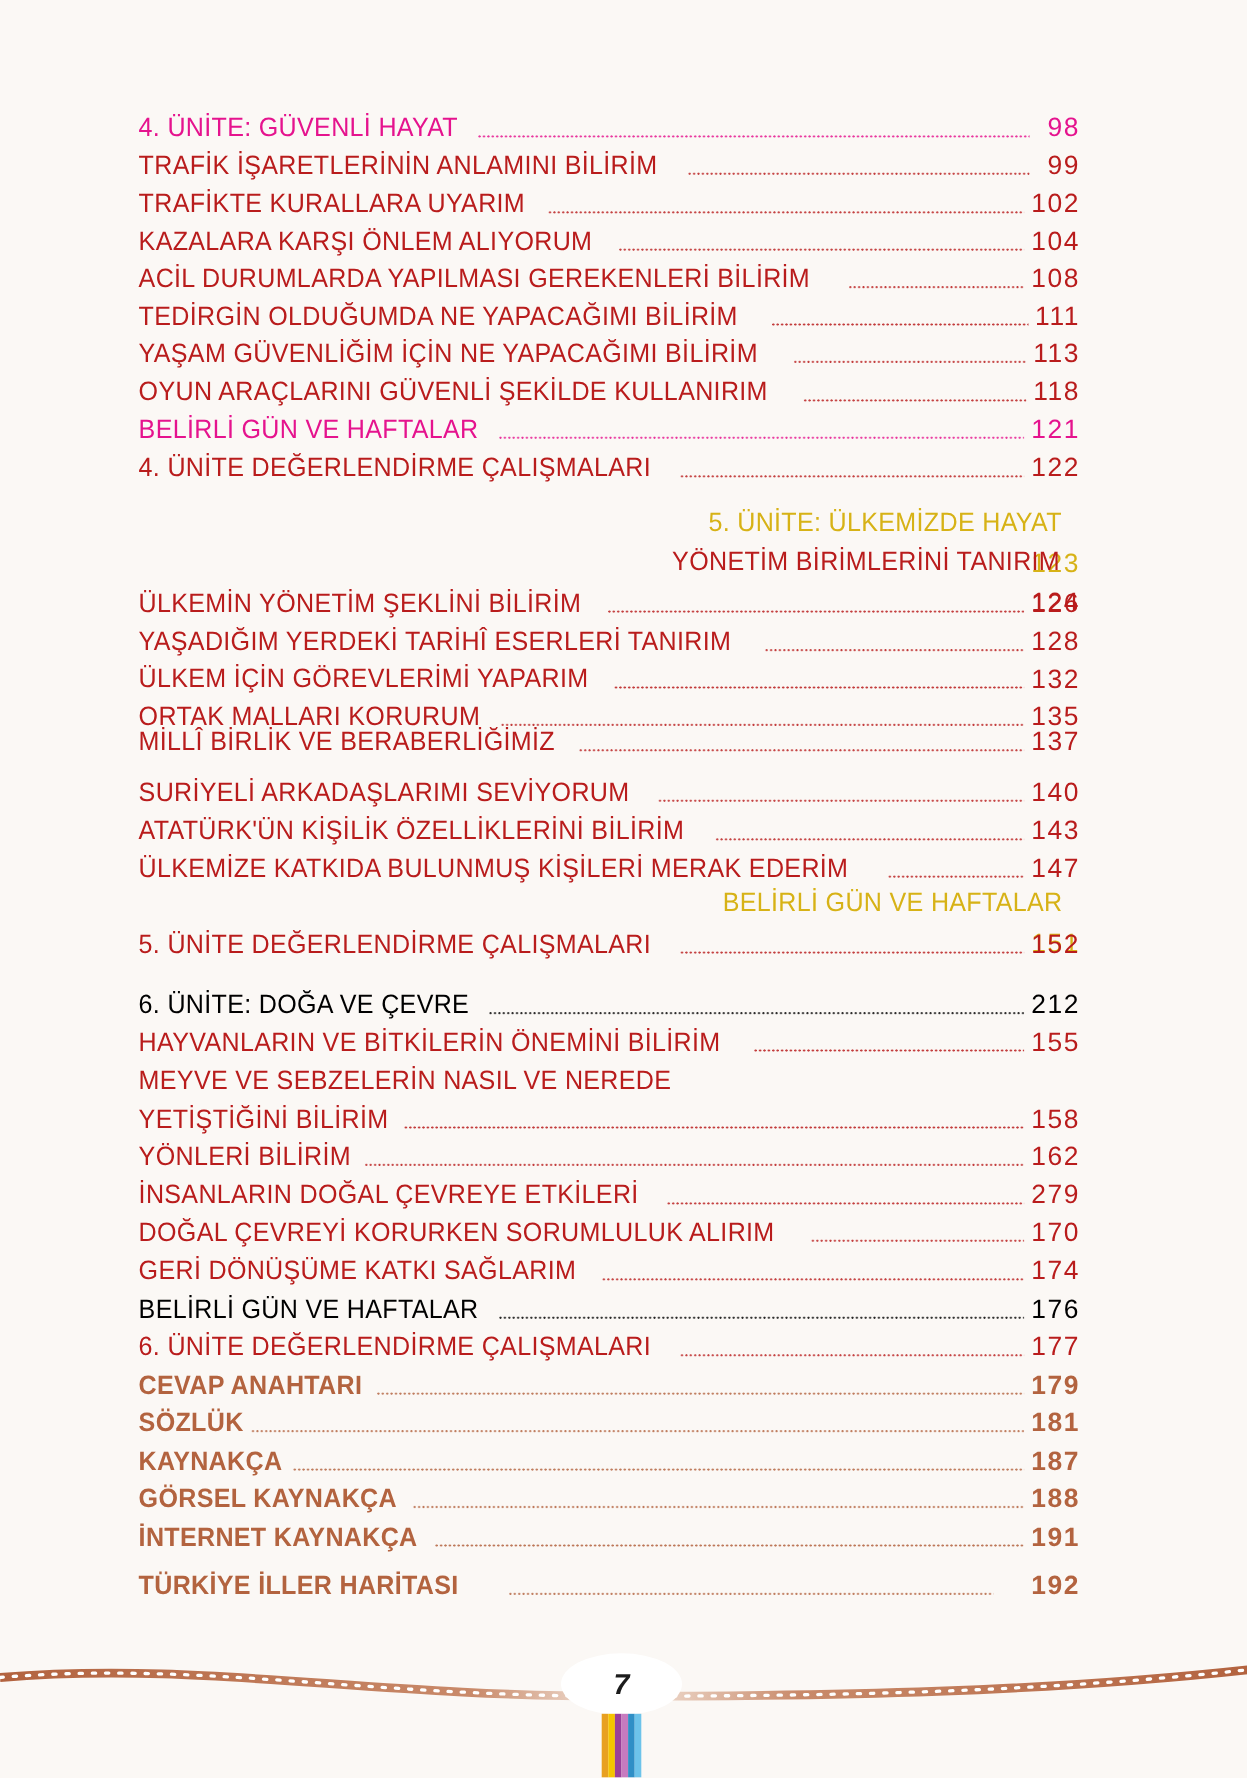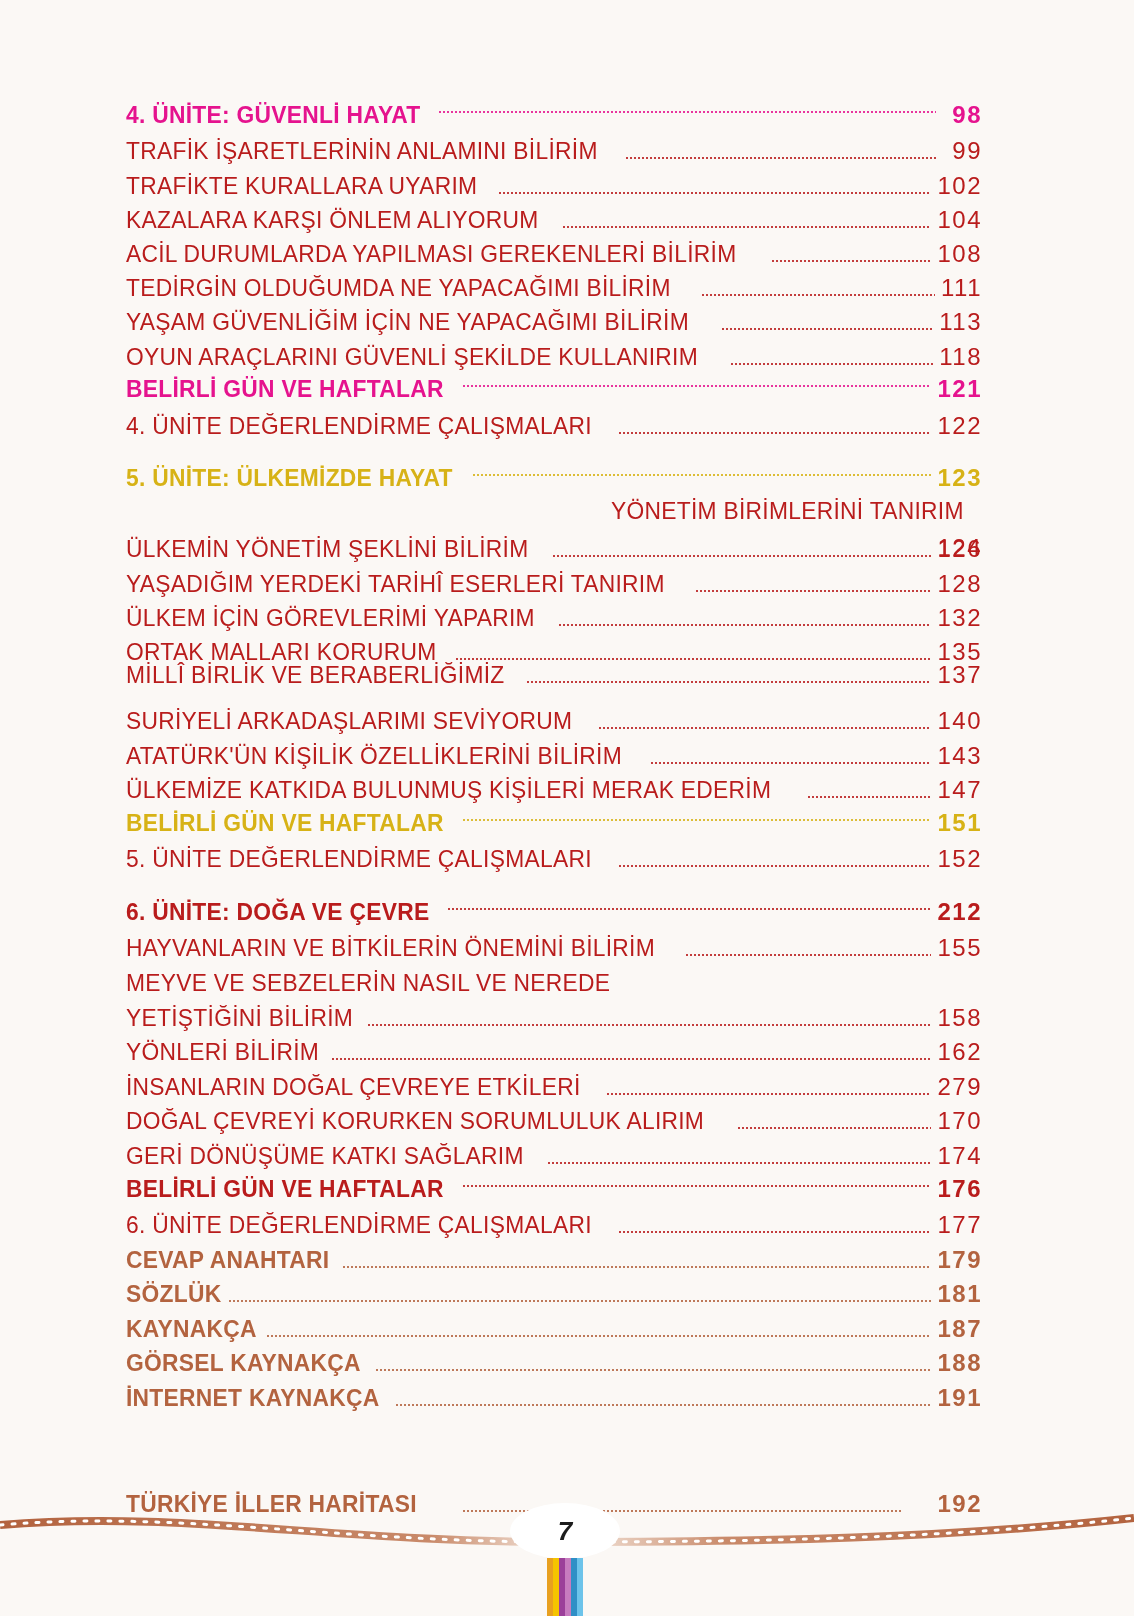--- a/index.html
+++ b/index.html
@@ -16,24 +16,24 @@
     white-space:nowrap;
   }
   .row .label { flex:0 0 auto; line-height:30px; transform:scaleX(0.95); transform-origin:left center; }
   .row .dots {
     flex:1 1 auto; height:2px; margin:0 6px 7px 2px;
     background-image:radial-gradient(circle, currentColor 0.9px, transparent 1.1px);
     background-size:4px 2px; background-repeat:repeat-x;
     opacity:0.85;
   }
   .row .page { flex:0 0 auto; line-height:30px; text-align:right; min-width:40px; letter-spacing:1.5px; }
-  .row.heading { font-weight:bold;align-items:center; }
+  .row.heading { font-weight:normal; }
   .row.pink { color:#e5138e; }
-  .row.gold { color:#d7b216; }
-  .row.blue { color:#b91c1c; }
+  .row.gold { color:#d7b216;flex-direction:column; }
+  .row.blue { color:#000000; }
   .row.brown { color:#b3633f; font-weight:bold; }
   .row.nodots .dots { visibility:hidden; }
 
   .ribbon { position:absolute; left:0; top:1490px; width:1134px; height:70px; }
   .page-badge {
     position:absolute; left:510px; top:1503px; width:110px; height:56px;
     background:#ffffff; border-radius:50%;
     display:flex; align-items:center; justify-content:center;
     font-size:26px; font-weight:bold; color:#1c1c1c; font-style:italic;
   }
@@ -226,21 +226,21 @@
   <div class="row brown" style="top: 1344px;">
       <span class="label">GÖRSEL KAYNAKÇA</span>
       <span class="dots"></span>
       <span class="page">188</span>
     </div>
   <div class="row brown" style="top: 1379px;">
       <span class="label">İNTERNET KAYNAKÇA</span>
       <span class="dots"></span>
       <span class="page">191</span>
     </div>
-  <div class="row brown" style="top: 1485px; gap: 28px;">
+  <div class="row brown" style="top: 1423px; gap: 28px;">
       <span class="label">TÜRKİYE İLLER HARİTASI</span>
       <span class="dots"></span>
       <span class="page">192</span>
     </div>
 </div>
 
 <svg class="ribbon" viewBox="0 0 1134 70" width="1134" height="70">
   <defs>
     <linearGradient id="rg" x1="0" x2="1" y1="0" y2="0">
       <stop offset="0" stop-color="#b3633f"></stop>

